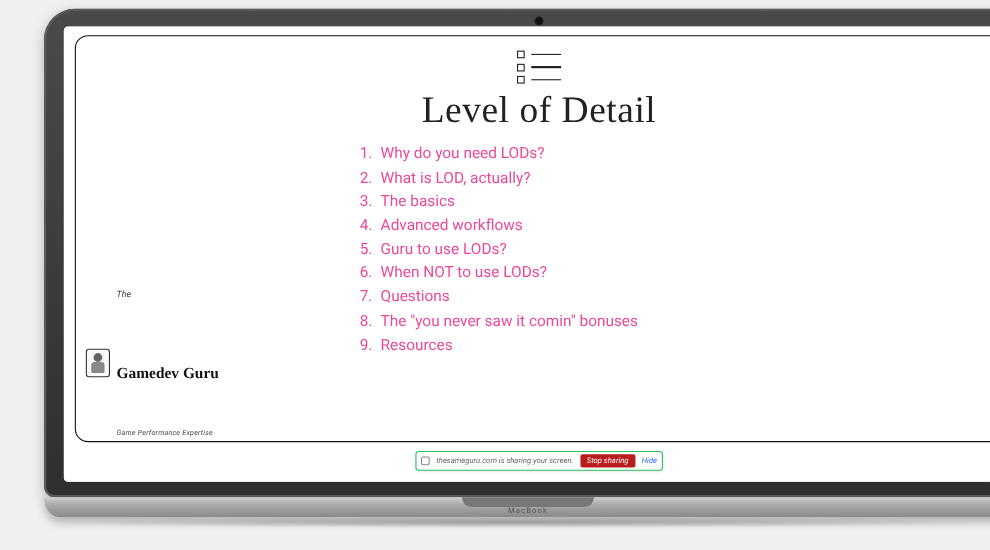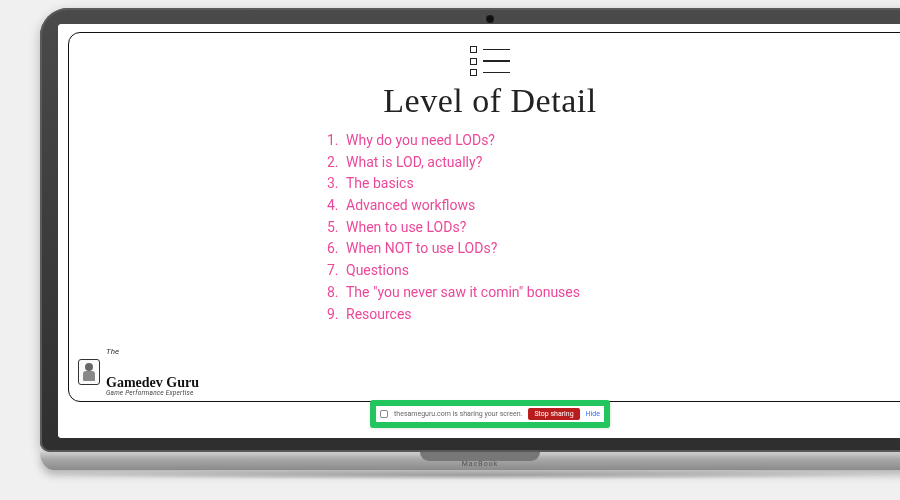--- a/index.html
+++ b/index.html
@@ -107,32 +107,33 @@
     position: relative; background: #fafafa;
   }
   .logo-figure::before {
     content: ""; position: absolute; left: 50%; top: 3px; transform: translateX(-50%);
     width: 8px; height: 8px; background: #666; border-radius: 50%;
   }
   .logo-figure::after {
     content: ""; position: absolute; left: 4px; right: 4px; bottom: 3px; height: 10px;
     background: #888; border-radius: 3px 3px 1px 1px;
   }
-  .logo-text { display: flex; flex-direction: column; line-height: 1; }
+  .logo-text { display: flex; flex-direction: column; line-height: 1; gap: 42px; }
   .logo-line1 { font-size: 8px; font-style: italic; color: #333; }
   .logo-line2 { font-size: 14px; font-weight: 800; color: #111; font-family: Georgia, serif; margin-top: 20px; }
   .logo-line3 { font-size: 6.5px; font-style: italic; color: #444; letter-spacing: .2px; }
 
   
   .share-bar {
     position: absolute; left: 50%; bottom: 10px; transform: translateX(-50%);
     display: flex; align-items: center; gap: 6px;
-    background: #fff; border: 6px solid #22c55e; border-radius: 3px;
+    background: #fff; border: 1px solid #22c55e; border-radius: 3px;
     padding: 2px 4px; font-size: 7px; color: #666;
     box-shadow: 0 1px 3px rgba(0,0,0,.1);
+    font-style: italic;
   }
   .share-icon { width: 8px; height: 8px; border: 1px solid #888; border-radius: 2px; }
   .share-btn {
     background: #b91c1c; color: #fff; border-radius: 2px;
     padding: 2px 6px; font-size: 7px; cursor: pointer;
   }
   .share-hide { color: #2b6cff; font-size: 7px; cursor: pointer; }
 </style>
 </head>
 <body>
@@ -160,21 +161,21 @@
                   <div class="toc-sq"></div>
                   <div class="toc-line"></div>
                 </div>
             </div>
             <div class="title">Level of Detail</div>
             <ol class="agenda">
               <li>Why do you need LODs?</li>
               <li>What is LOD, actually?</li>
               <li>The basics</li>
               <li>Advanced workflows</li>
-              <li>When to use LODs?</li>
+              <li>Guru to use LODs?</li>
               <li>When NOT to use LODs?</li>
               <li>Questions</li>
               <li>The "you never saw it comin" bonuses</li>
               <li>Resources</li>
             </ol>
           </div>
 
           <div class="logo">
             <div class="logo-figure"></div>
             <div class="logo-text">

